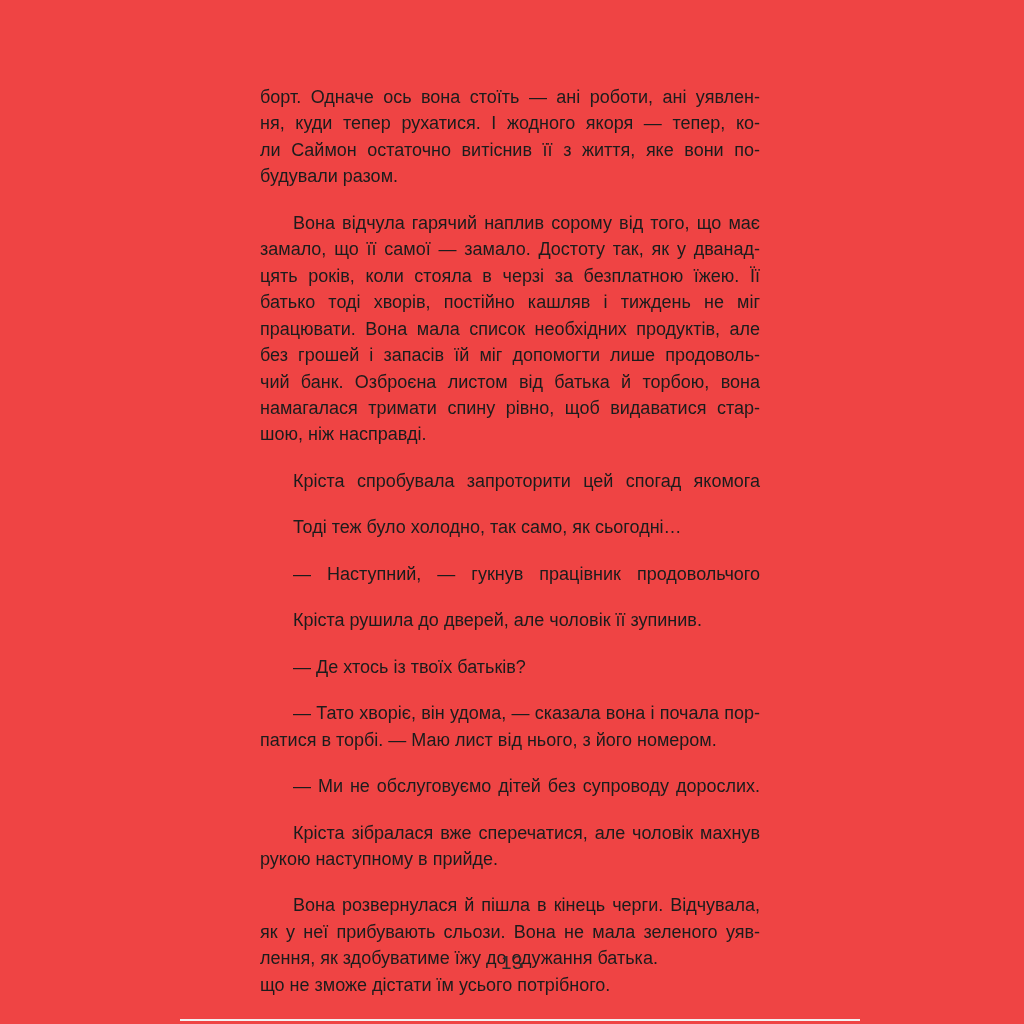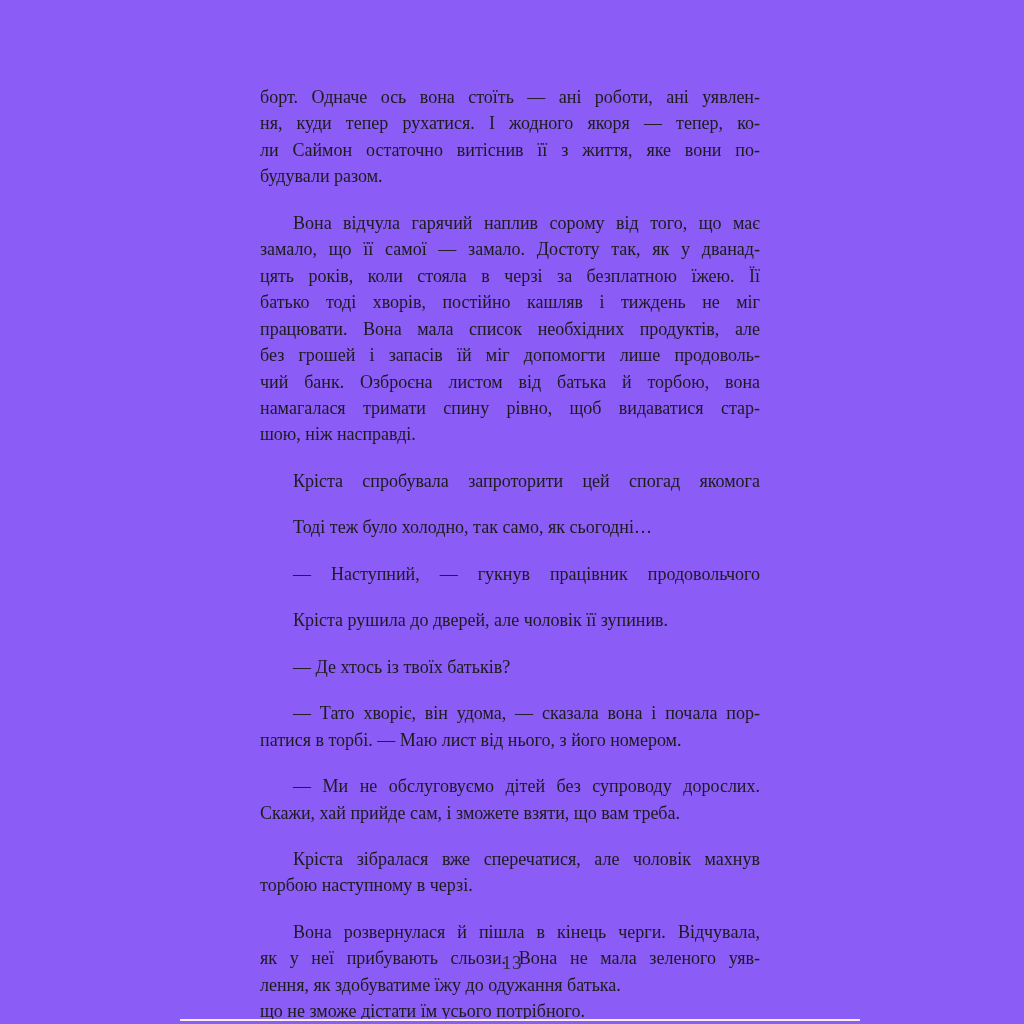--- a/index.html
+++ b/index.html
@@ -1,22 +1,22 @@
 <!DOCTYPE html>
 <html><head>
 <meta charset="utf-8">
 <style>
   html, body { margin: 0; padding: 0; background: #ffffff; }
   .page {
     position: relative;
     width: 1024px;
     height: 1024px;
-    background: #8b5cf6;
+    background: #ef4444;
     overflow: hidden;
-    font-family: Liberation Serif, serif;
+    font-family: Liberation Sans, sans-serif;
   }
   .text-block {
     position: absolute;
     left: 260px;
     top: 84px;
     width: 500px;
     color: #1c1c1c;
     font-size: 18px;
     line-height: 26.45px;
   }
@@ -69,23 +69,22 @@
       <div class="line">намагалася тримати спину рівно, щоб видаватися стар-</div>
       <div class="line end">шою, ніж насправді.</div>
       <div class="line indent">Кріста спробувала запроторити цей спогад якомога</div>
       <div class="line indent end">Тоді теж було холодно, так само, як сьогодні…</div>
       <div class="line indent">— Наступний, — гукнув працівник продовольчого</div>
       <div class="line indent end">Кріста рушила до дверей, але чоловік її зупинив.</div>
       <div class="line indent end">— Де хтось із твоїх батьків?</div>
       <div class="line indent">— Тато хворіє, він удома, — сказала вона і почала пор-</div>
       <div class="line end">патися в торбі. — Маю лист від нього, з його номером.</div>
       <div class="line indent">— Ми не обслуговуємо дітей без супроводу дорослих.</div>
-      <div class="line end">Скажи, хай прийде сам, і зможете взяти, що вам треба.</div>
       <div class="line indent">Кріста зібралася вже сперечатися, але чоловік махнув</div>
-      <div class="line end">торбою наступному в черзі.</div>
+      <div class="line end">рукою наступному в прийде.</div>
       <div class="line indent">Вона розвернулася й пішла в кінець черги. Відчувала,</div>
       <div class="line">як у неї прибувають сльози. Вона не мала зеленого уяв-</div>
       <div class="line end">лення, як здобуватиме їжу до одужання батька.</div>
       <div class="line end">що не зможе дістати їм усього потрібного.</div>
     </div>
   <div class="page-number">13</div>
   <div class="bottom-hairline"></div>
 </div>
 
 </body></html>

